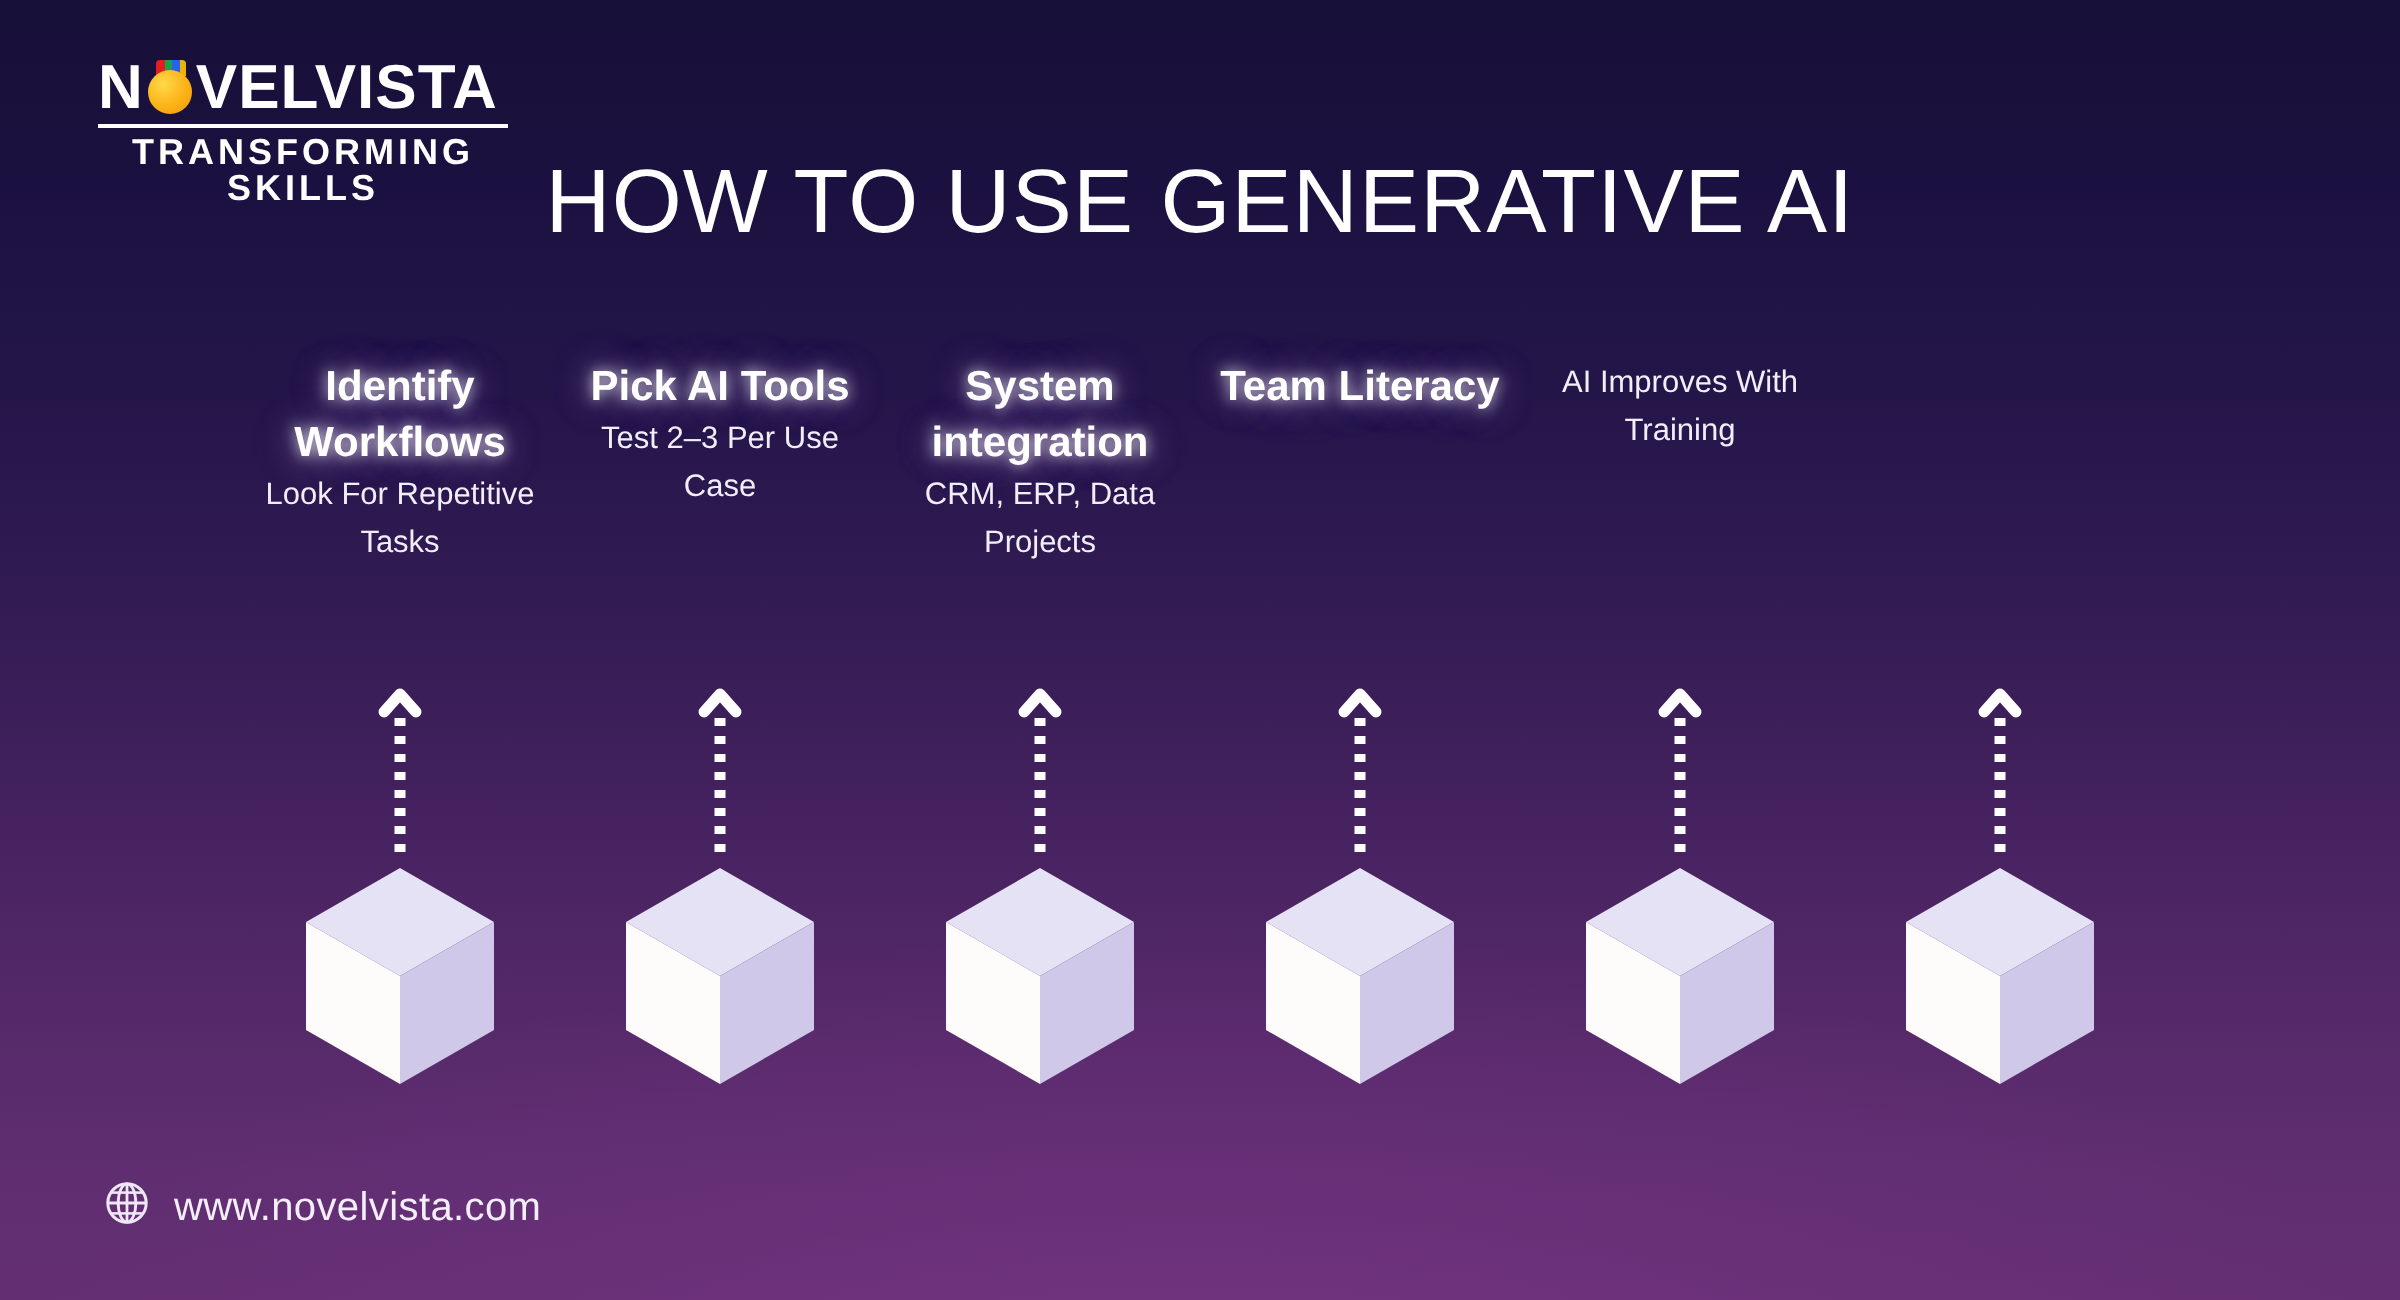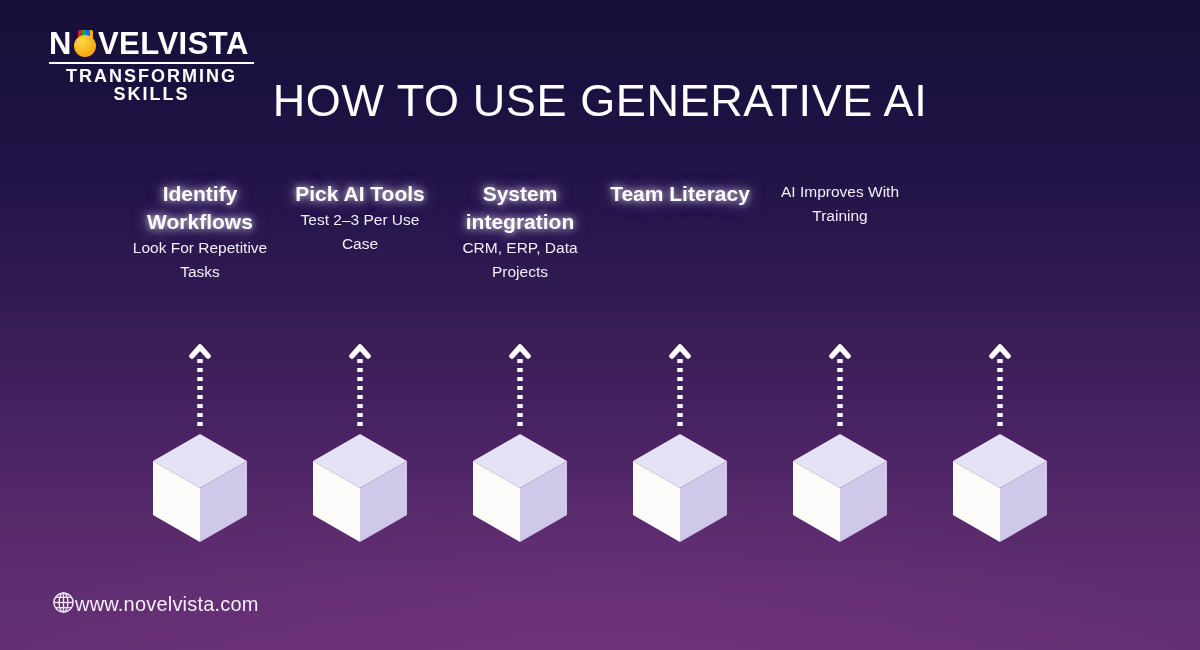--- a/index.html
+++ b/index.html
@@ -164,20 +164,21 @@
     height: 112px;
   }
 
   
   .footer {
     position: absolute;
     left: 52px;
     bottom: 32px;
     display: flex;
     align-items: center;
+    gap: 12px;
     margin-top: 39px;
   }
   .footer-url {
     font-size: 20px;
     color: #f4eefb;
     letter-spacing: 0.2px;
   }
 </style>
 </head>
 <body>

